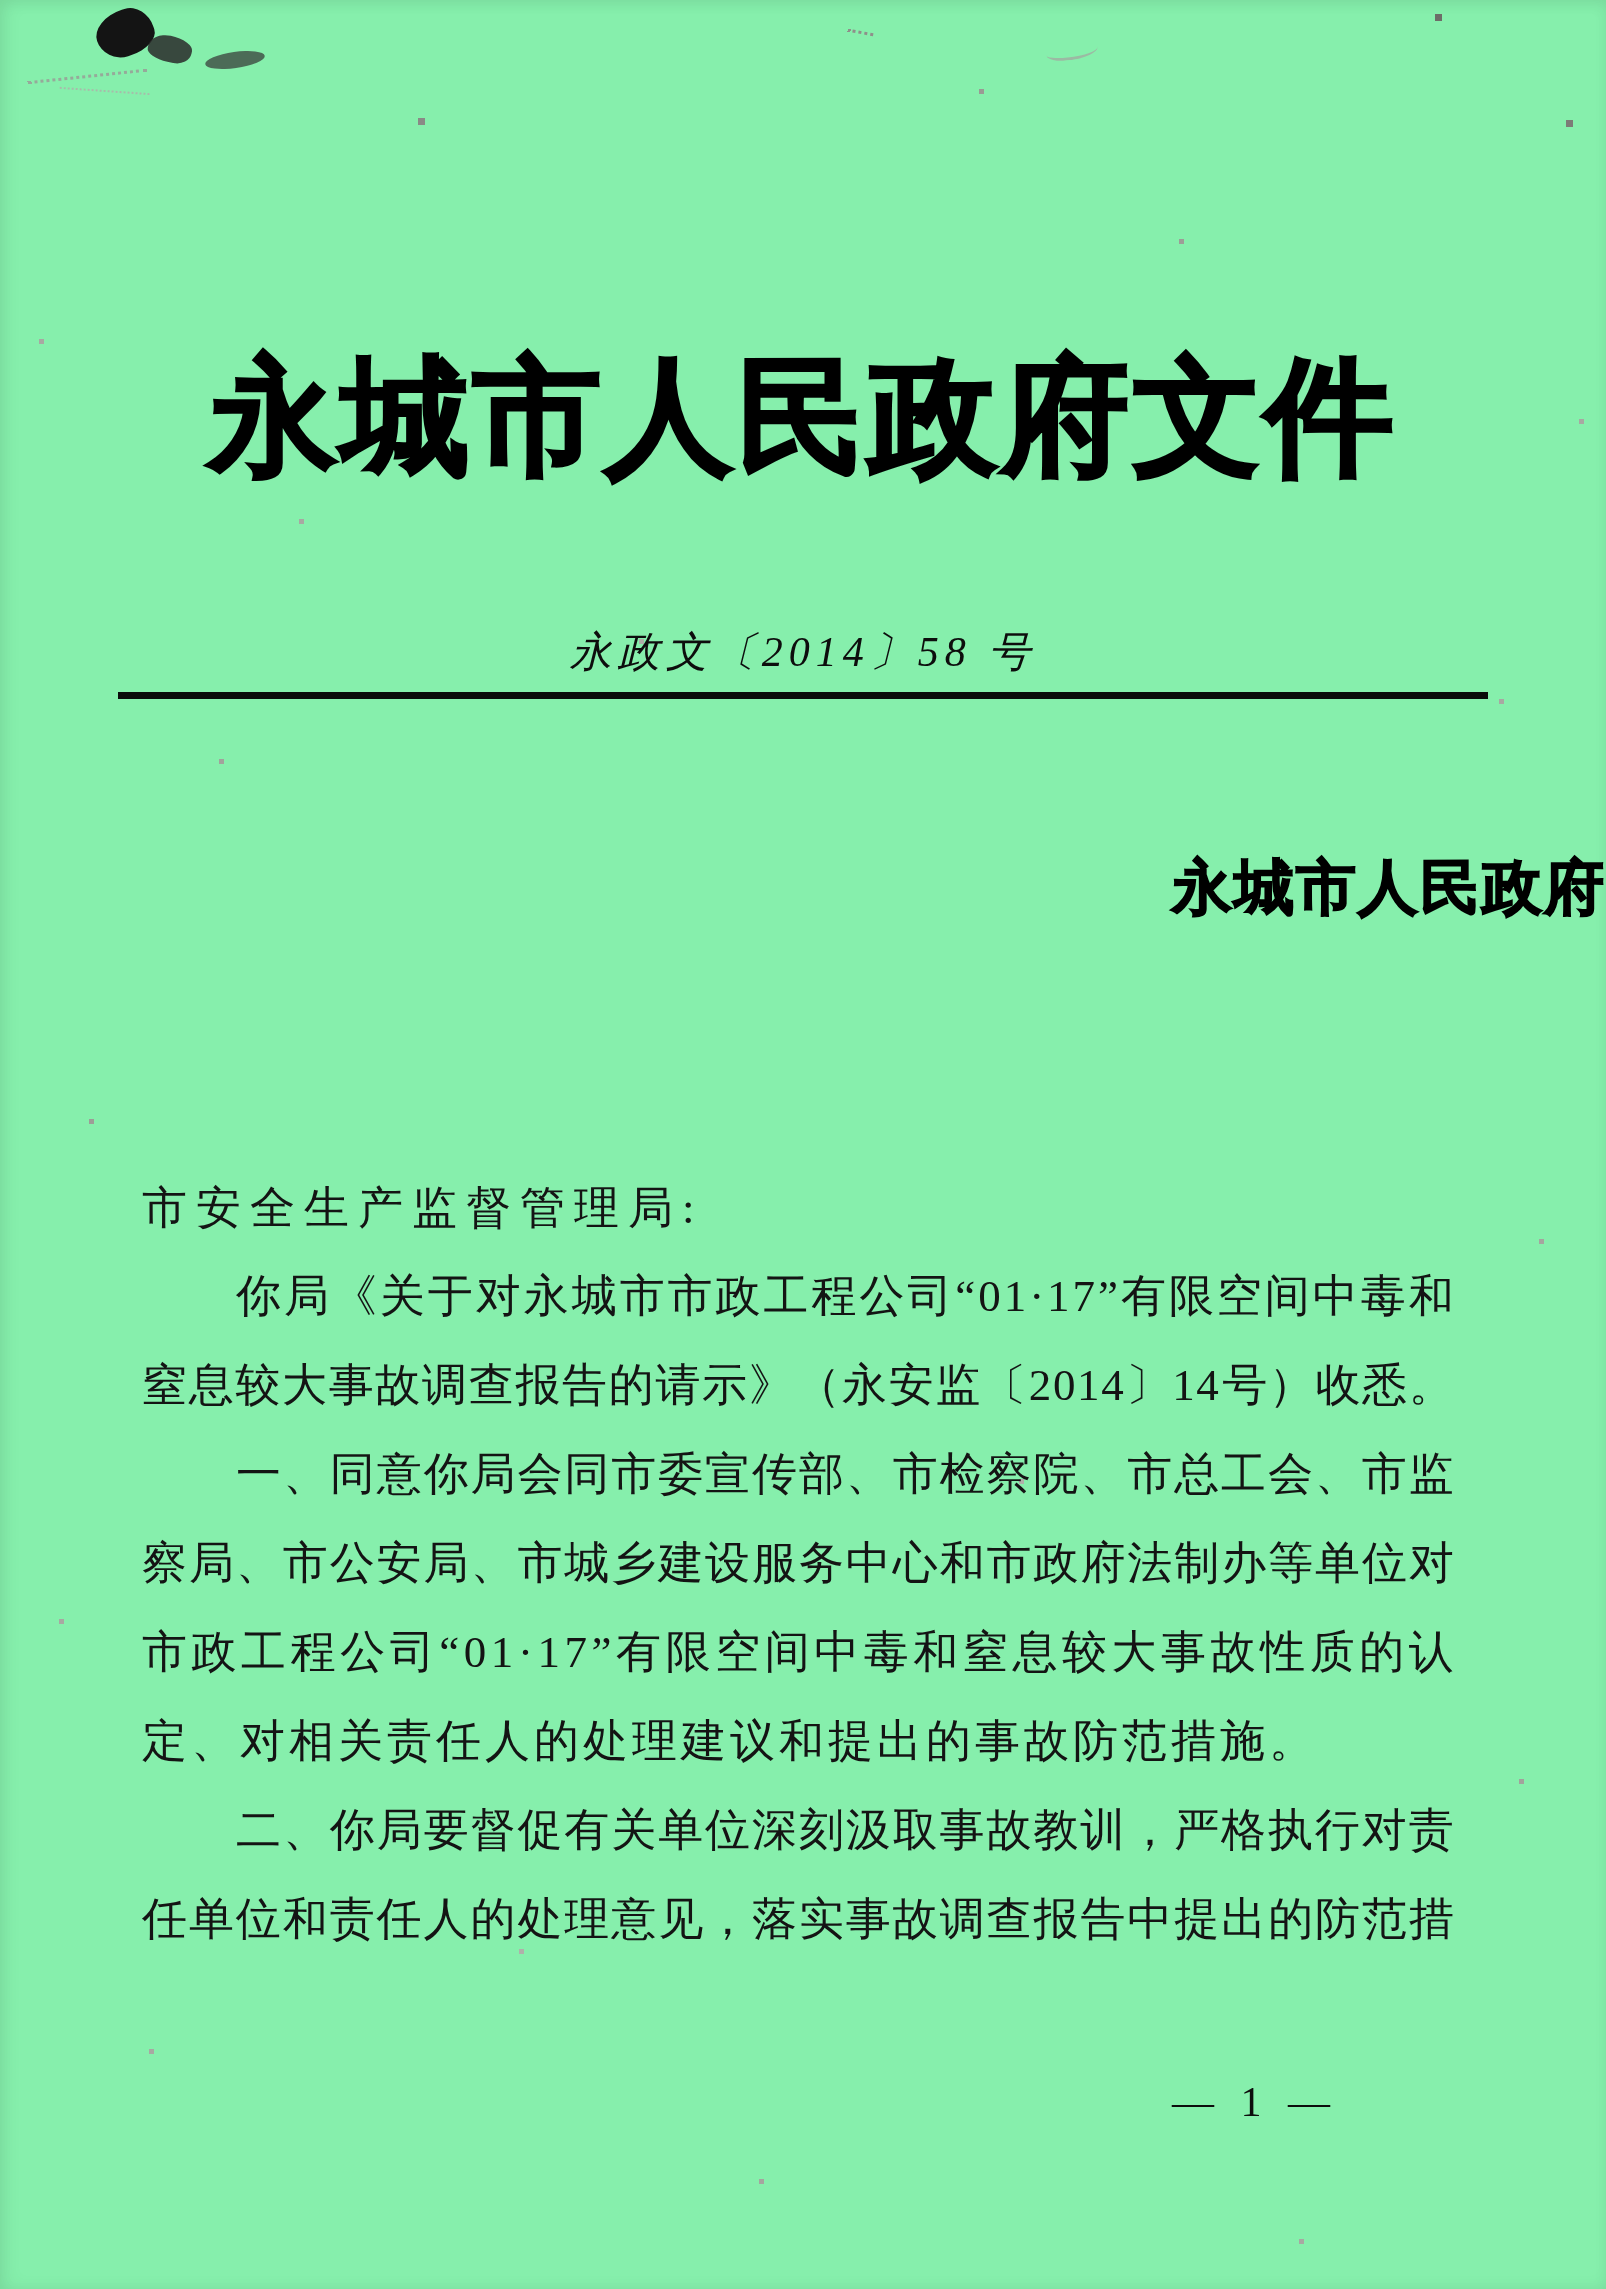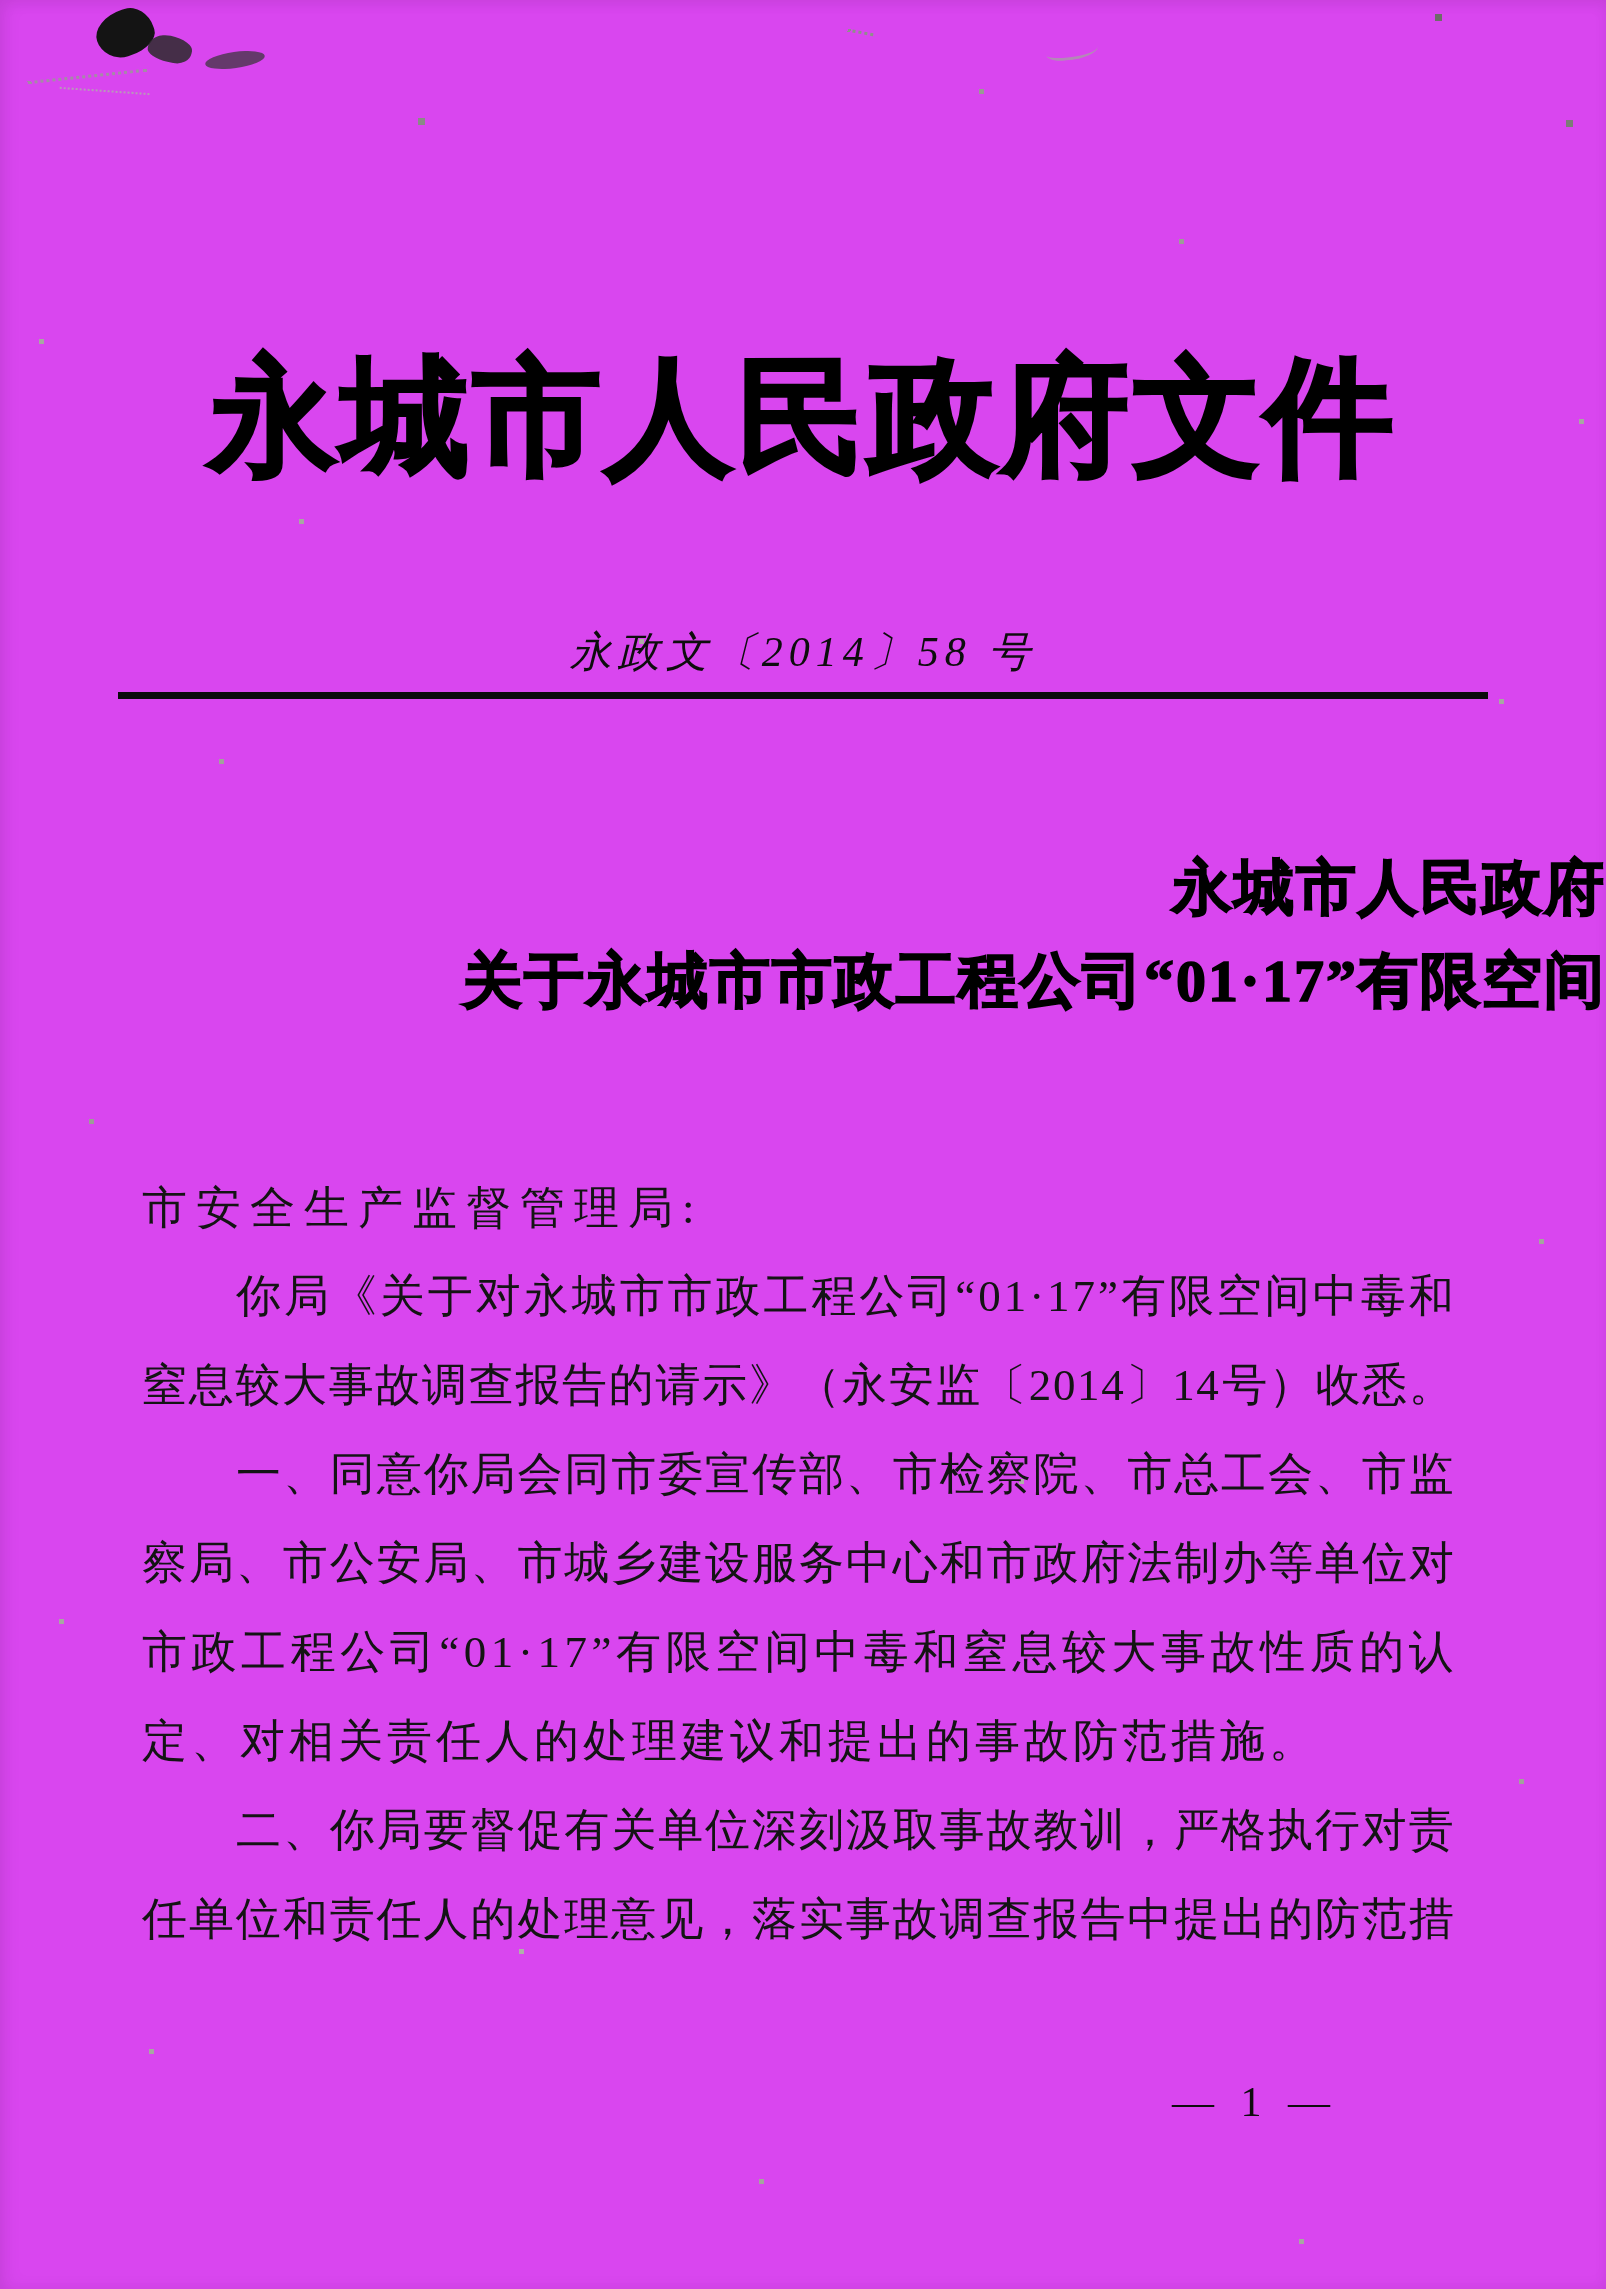--- a/index.html
+++ b/index.html
@@ -2,21 +2,21 @@
 <html><head>
 <meta charset="utf-8">
 <style>
   * { margin: 0; padding: 0; box-sizing: border-box; }
   html, body { background: #e8e8e6; }
   .page {
     position: relative;
     width: 1606px;
     height: 2289px;
     margin: 0 auto;
-    background: #d946ef;
+    background: #86efac;
     color: #111;
     font-family: "Liberation Serif", "DejaVu Serif", serif;
     overflow: hidden;
     box-shadow: inset 6px 0 18px rgba(0,0,0,0.06), inset 0 4px 14px rgba(0,0,0,0.05);
   }
 
   
   .artifact { position: absolute; pointer-events: none; }
   .smudge-1 { left: 96px; top: 10px; width: 58px; height: 46px; background: #141414;
               border-radius: 60% 40% 55% 45% / 50% 60% 40% 55%; transform: rotate(-18deg); }
@@ -131,21 +131,20 @@
   <div class="artifact speckles"></div>
 
   <div class="doc-header-title">永城市人民政府文件</div>
 
   <div class="doc-number">永政文〔2014〕58 号</div>
 
   <div class="header-rule"></div>
 
   <div class="title-block">
     <div class="title-line">永城市人民政府</div>
-    <div class="title-line">关于永城市市政工程公司“01·17”有限空间</div>
   </div>
 
   <div class="salutation">市安全生产监督管理局:</div>
 
   <div class="body-text">
       <div class="body-line indent justify">
         <span>你</span>
         <span>局</span>
         <span>《</span>
         <span>关</span>

